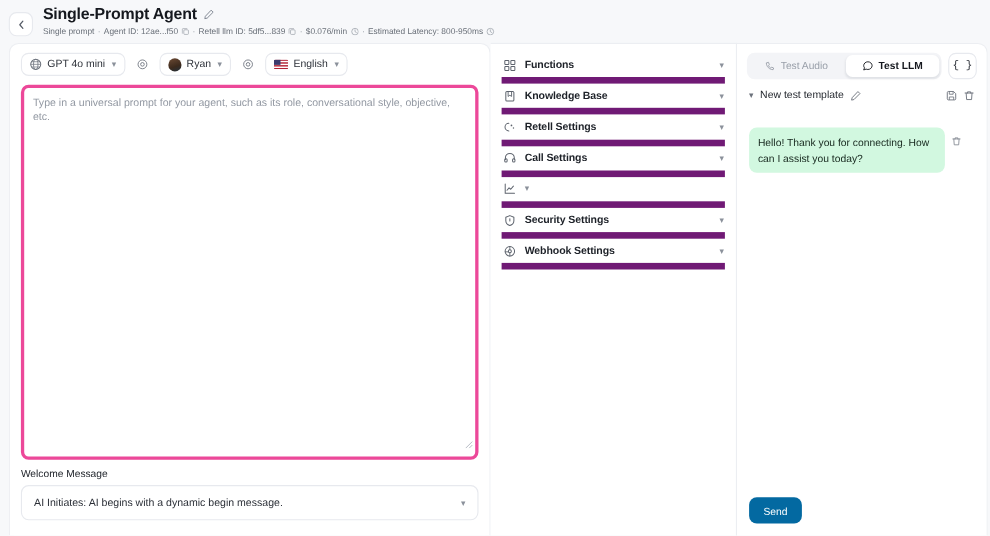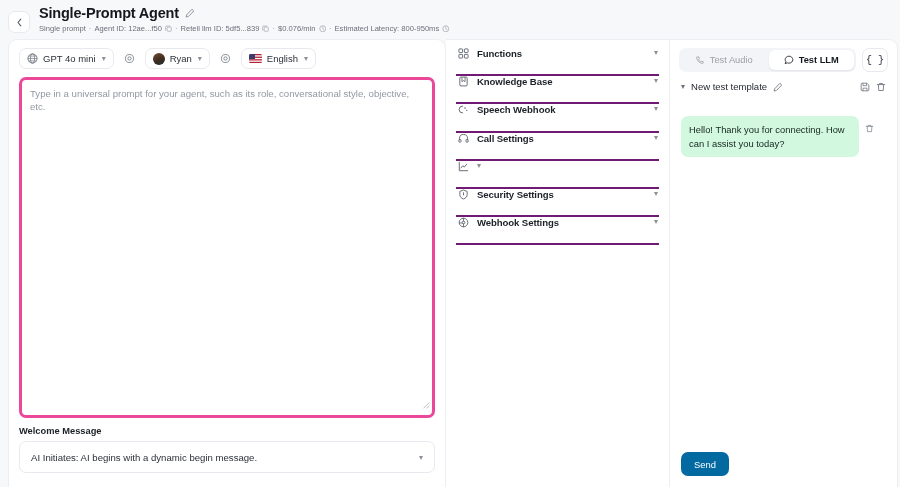--- a/index.html
+++ b/index.html
@@ -60,36 +60,36 @@
   .prompt-area {
     flex: 1 1 auto; min-height: 0; border: 3px solid #ec4899; border-radius: 7px;
     background: #fff; position: relative; margin-bottom: 8px;
   }
   .prompt-placeholder {
     position: absolute; top: 7px; left: 8px; right: 10px;
     font-size: 9.6px; color: #9298a2; line-height: 1.4;
   }
   .resize-grip { position: absolute; right: 2px; bottom: 2px; color: #b6bbc4; }
 
-  .welcome-label { font-size: 9.3px; font-weight: bold; color: #1b1f26; flex: 0 0 auto; margin-bottom: 5px; }
+  .welcome-label { font-size: 9.3px; font-weight: normal; color: #1b1f26; flex: 0 0 auto; margin-bottom: 5px; }
   .welcome-select {
     flex: 0 0 auto; height: 32px; border: 1px solid #e7e9ee; border-radius: 7px; background: #fff;
     display: flex; align-items: center; justify-content: space-between;
     padding: 0 11px; font-size: 9.6px; color: #2b2f37; cursor: pointer; margin-bottom: 14px;
   }
   .welcome-select .cv { color: #8b919b; font-size: 8px; }
 
   
   .col-mid {
     width: 224px; background: #fff; border: 1px solid #eceef2; border-left: none; border-bottom: none;
     display: flex; flex-direction: column; min-height: 0; padding: 8px 10px 0 10px;
   }
   .acc-item {
-    display: flex; align-items: flex-start; gap: 8px; height: 28.2px;
-    border-bottom: 2px solid #701a75; cursor: pointer; padding: 0 1px;
+    display: flex; align-items: center; gap: 8px; height: 28.2px;
+    border-bottom: 6px solid #701a75; cursor: pointer; padding: 0 1px;
   }
   .acc-icon { width: 12px; display: flex; align-items: center; justify-content: center; color: #5d636d; flex: 0 0 auto; }
   .acc-label { flex: 1 1 auto; font-size: 9.6px; font-weight: bold; color: #1d2128; letter-spacing: -.1px; }
   .acc-chev { color: #8b919b; font-size: 8px; }
 
   
   .col-right {
     flex: 1 1 auto; background: #fff; border: 1px solid #eceef2; border-left: none; border-bottom: none;
     border-radius: 0 9px 0 0; display: flex; flex-direction: column; min-height: 0;
     padding: 8px 9px 0 9px;
@@ -288,21 +288,21 @@
       </div>
 
       <div class="acc-item">
         <span class="acc-icon">
           <svg width="11" height="11" viewBox="0 0 12 12" fill="none">
             <path d="M5 2.2a3.8 3.8 0 100 7.6" stroke="#5d636d" stroke-width="1" stroke-linecap="round"></path>
             <circle cx="7.6" cy="4.4" r=".85" fill="#5d636d"></circle>
             <circle cx="9.6" cy="7" r=".7" fill="#5d636d"></circle>
           </svg>
         </span>
-        <span class="acc-label">Speech Webhook</span>
+        <span class="acc-label">Retell Settings</span>
         <span class="acc-chev">▾</span>
       </div>
 
       <div class="acc-item">
         <span class="acc-icon">
           <svg width="11" height="11" viewBox="0 0 12 12" fill="none">
             <path d="M1.6 7.6V6a4.4 4.4 0 018.8 0v1.6" stroke="#5d636d" stroke-width="1" stroke-linecap="round"></path>
             <rect x=".9" y="6.9" width="2.4" height="3.2" rx="1.1" stroke="#5d636d" stroke-width="1"></rect>
             <rect x="8.7" y="6.9" width="2.4" height="3.2" rx="1.1" stroke="#5d636d" stroke-width="1"></rect>
           </svg>

